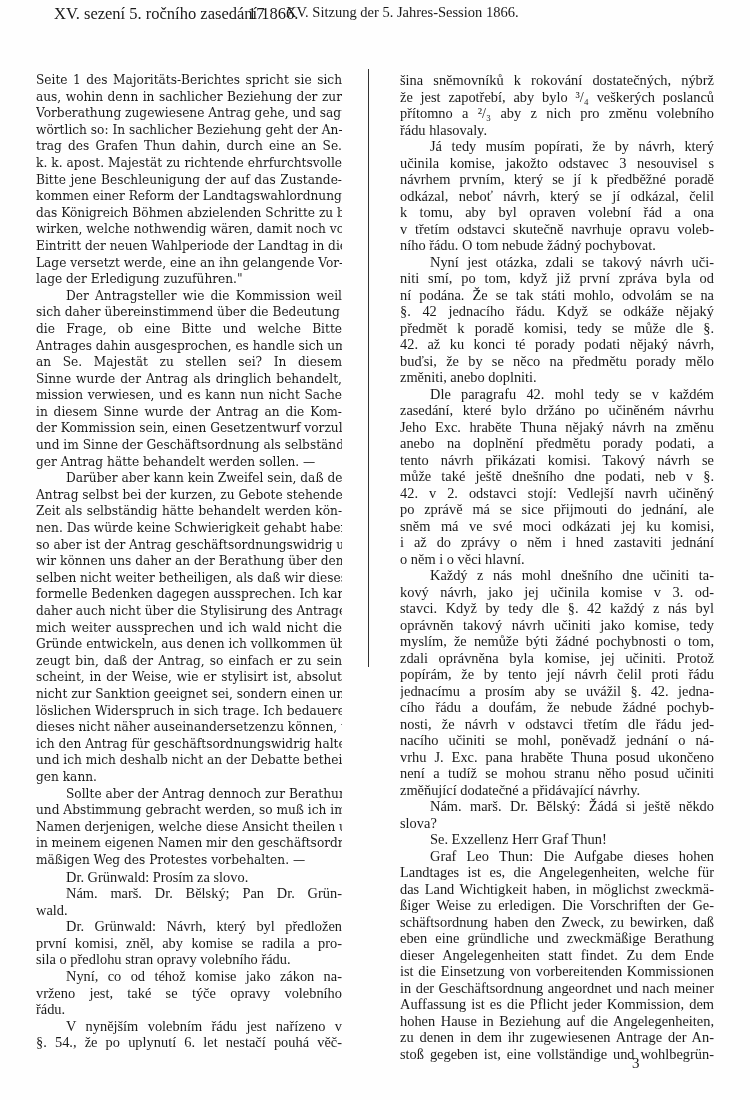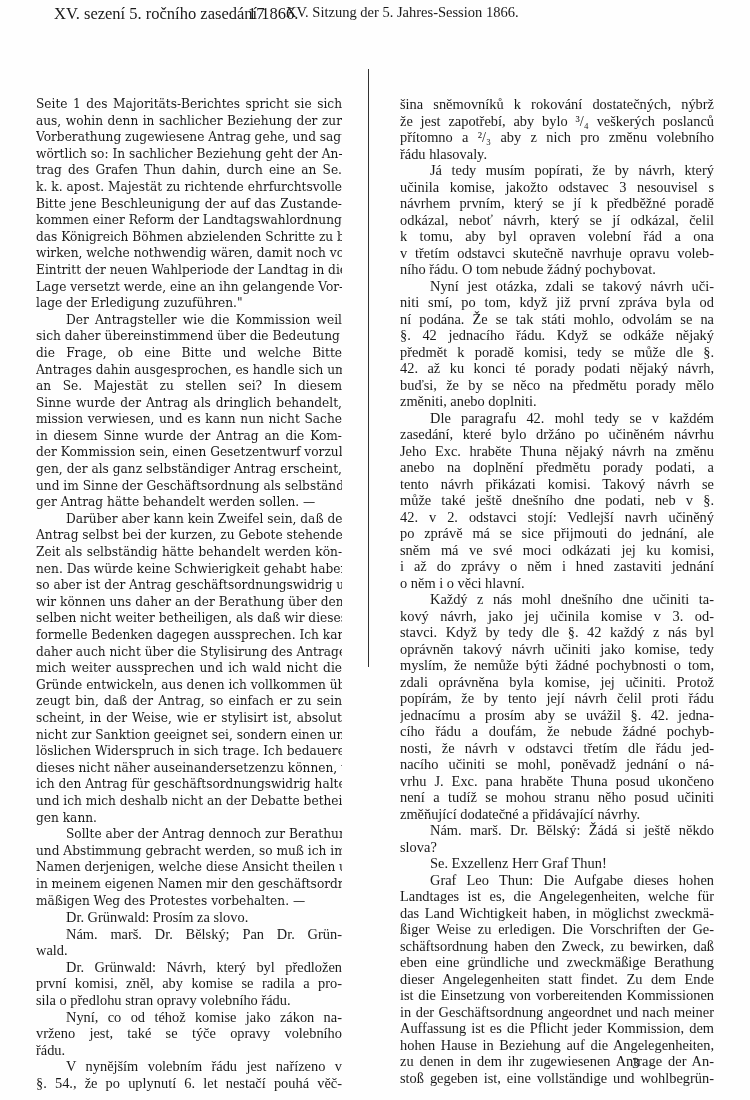--- a/index.html
+++ b/index.html
@@ -3,21 +3,21 @@
 <meta charset="utf-8">
 <style>
   html, body { margin: 0; padding: 0; background: #ffffff; }
   body { width: 750px; height: 1100px; position: relative; overflow: hidden; color: #1a1a1a; }
   .page { position: absolute; left: 0; top: 0; width: 750px; height: 1100px; background: #fefefe; }
   .header { position: absolute; top: 4px; left: 0; width: 750px; height: 30px; font-family: "Liberation Serif", serif; font-size: 16.5px; }
   .header span { position: absolute; top: 0; white-space: nowrap; }
   .h-left { left: 54px; }
   .h-num { left: 248px; }
   .h-right { left: 286px; font-family: Liberation Serif, serif; font-size: 14.5px; }
-  .col { position: absolute; top: 72px; font-family: "Liberation Serif", serif; font-size: 14.4px; line-height: 16.5px; text-align: justify; margin-top: 24px; }
+  .col { position: absolute; top: 72px; font-family: "Liberation Serif", serif; font-size: 14.4px; line-height: 16.5px; text-align: justify; }
   .col-left { left: 36px; width: 306px; font-family: "DejaVu Serif", serif; font-size: 12.2px; line-height: 16.6px; }
   .col-right { left: 400px; width: 314px; }
   .divider { position: absolute; left: 368px; top: 69px; width: 1px; height: 598px; background: #333; }
   .line { display: block; white-space: nowrap; text-align-last: justify; overflow: hidden; }
   .line.last { text-align-last: left; }
   .indent { padding-left: 30px; }
   .foot { position: absolute; left: 632px; top: 1055px; font-family: "Liberation Serif", serif; font-size: 15px; }
   .col-left .roman { font-family: "Liberation Serif", serif; font-size: 14.4px; }
 </style>
 </head>
@@ -46,21 +46,20 @@
       <span class="line last">lage der Erledigung zuzuführen."</span>
       <span class="line indent">Der Antragsteller wie die Kommission weil</span>
       <span class="line">sich daher übereinstimmend über die Bedeutung des</span>
       <span class="line">die Frage, ob eine Bitte und welche Bitte</span>
       <span class="line">Antrages dahin ausgesprochen, es handle sich um</span>
       <span class="line">an Se. Majestät zu stellen sei? In diesem</span>
       <span class="line">Sinne wurde der Antrag als dringlich behandelt,</span>
       <span class="line">mission verwiesen, und es kann nun nicht Sache</span>
       <span class="line">in diesem Sinne wurde der Antrag an die Kom-</span>
       <span class="line">der Kommission sein, einen Gesetzentwurf vorzule-</span>
-      <span class="line">gen, der als ganz selbständiger Antrag erscheint,</span>
       <span class="line">und im Sinne der Geschäftsordnung als selbständi-</span>
       <span class="line last">ger Antrag hätte behandelt werden sollen. —</span>
       <span class="line indent">Darüber aber kann kein Zweifel sein, daß der</span>
       <span class="line">Antrag selbst bei der kurzen, zu Gebote stehenden</span>
       <span class="line">Zeit als selbständig hätte behandelt werden kön-</span>
       <span class="line">nen. Das würde keine Schwierigkeit gehabt haben;</span>
       <span class="line">so aber ist der Antrag geschäftsordnungswidrig und</span>
       <span class="line">wir können uns daher an der Berathung über den-</span>
       <span class="line">selben nicht weiter betheiligen, als daß wir dieses</span>
       <span class="line">formelle Bedenken dagegen aussprechen. Ich kann</span>

